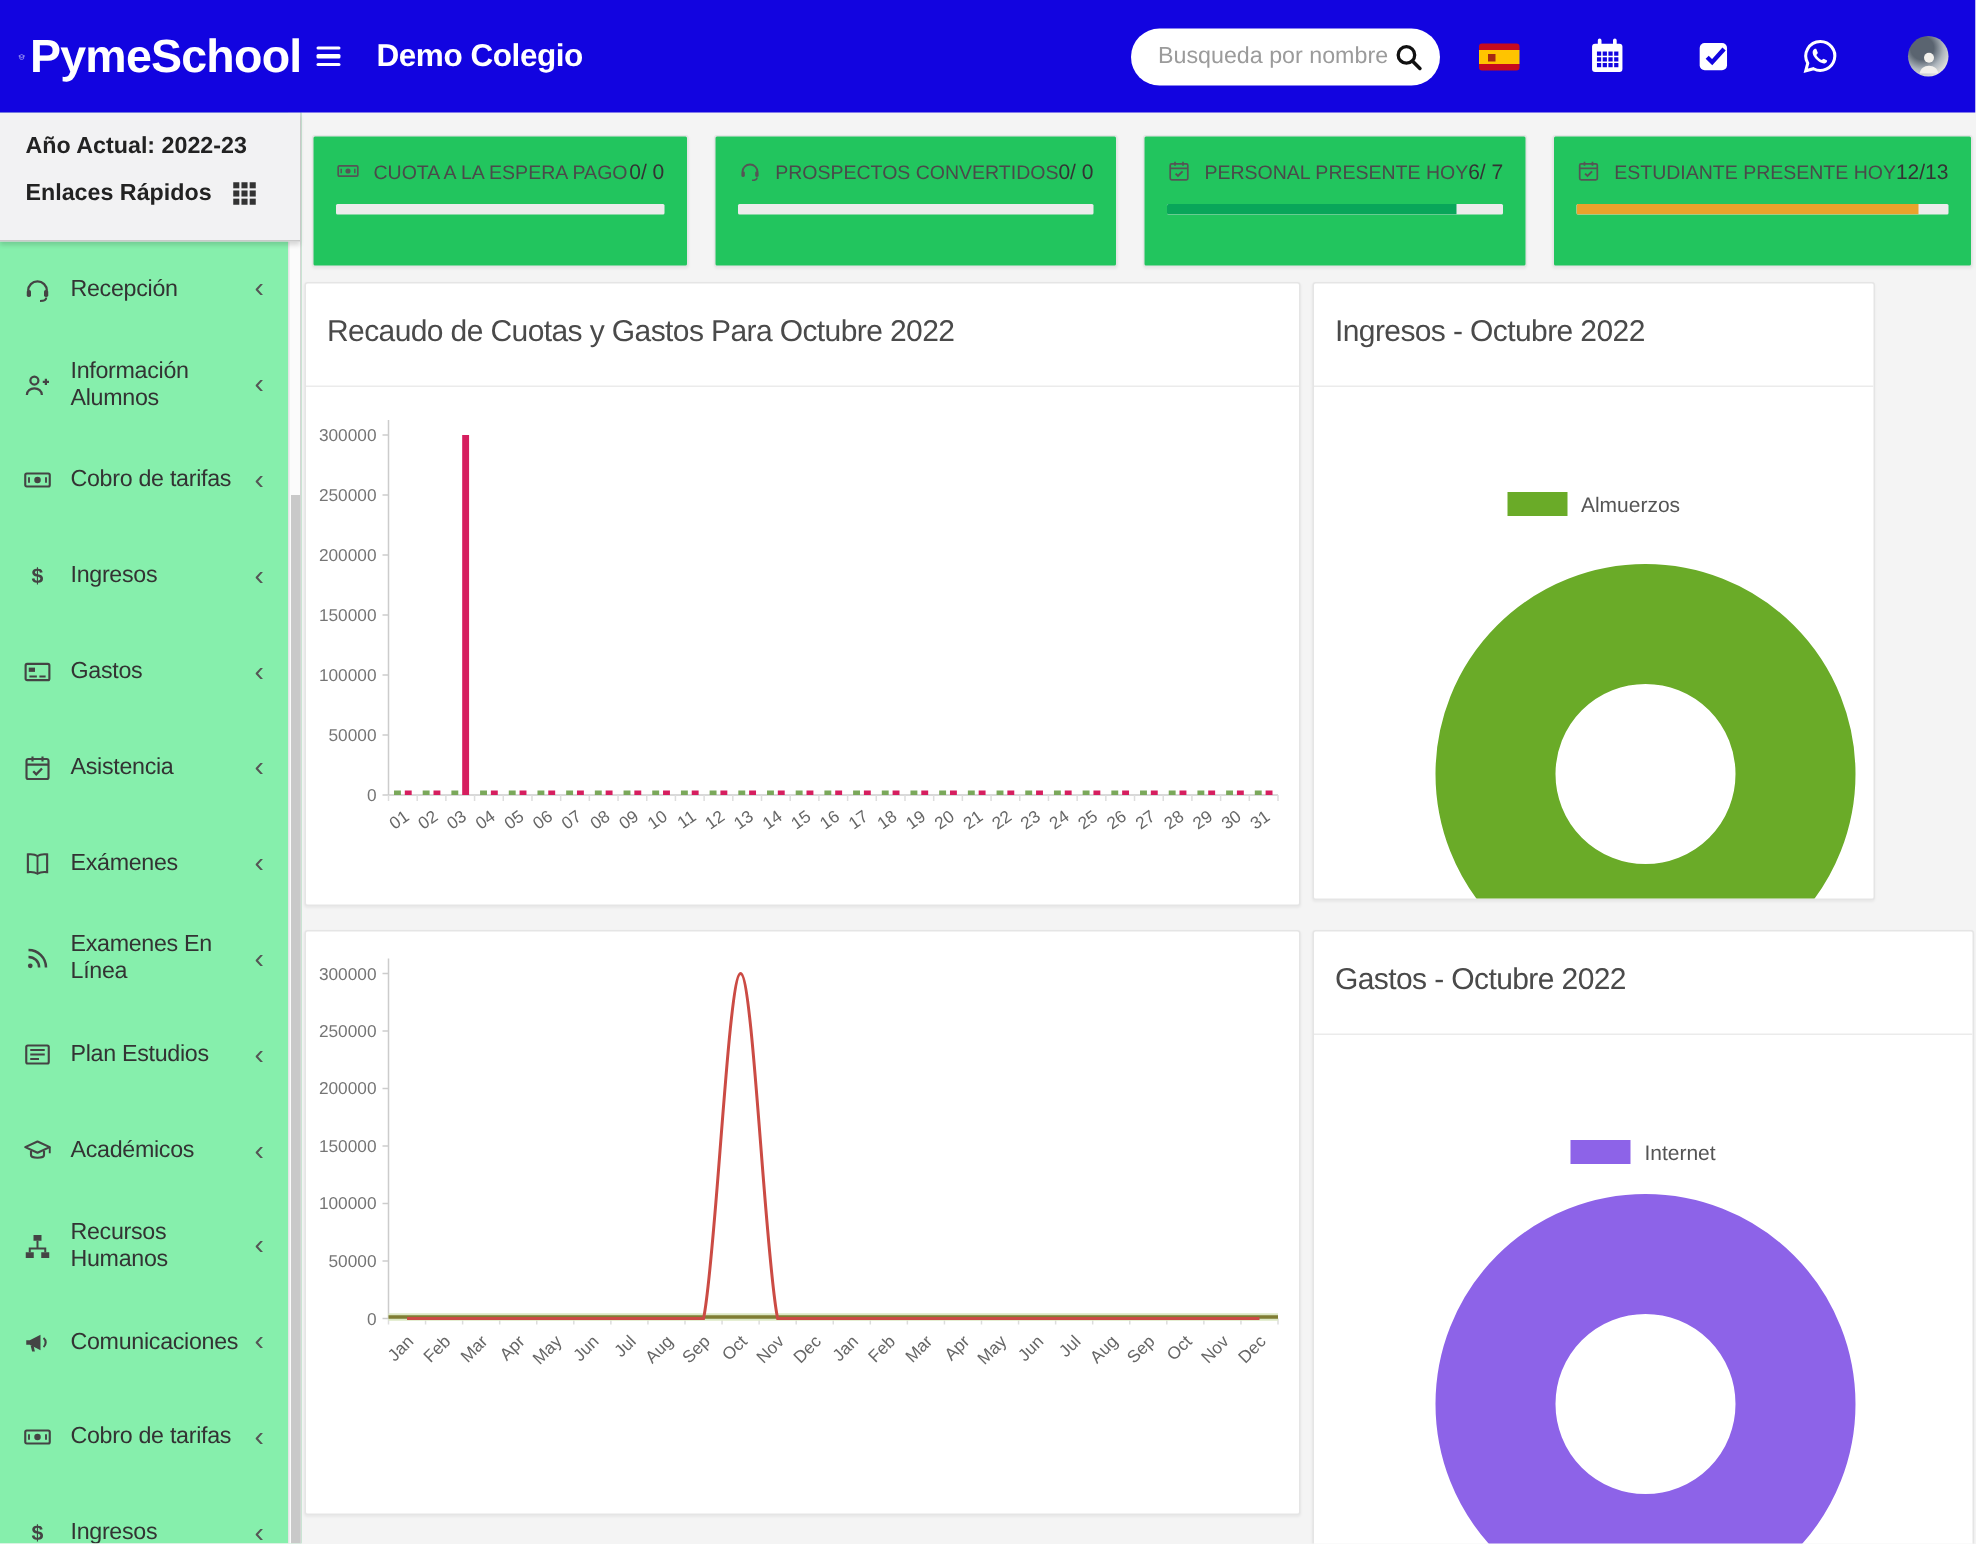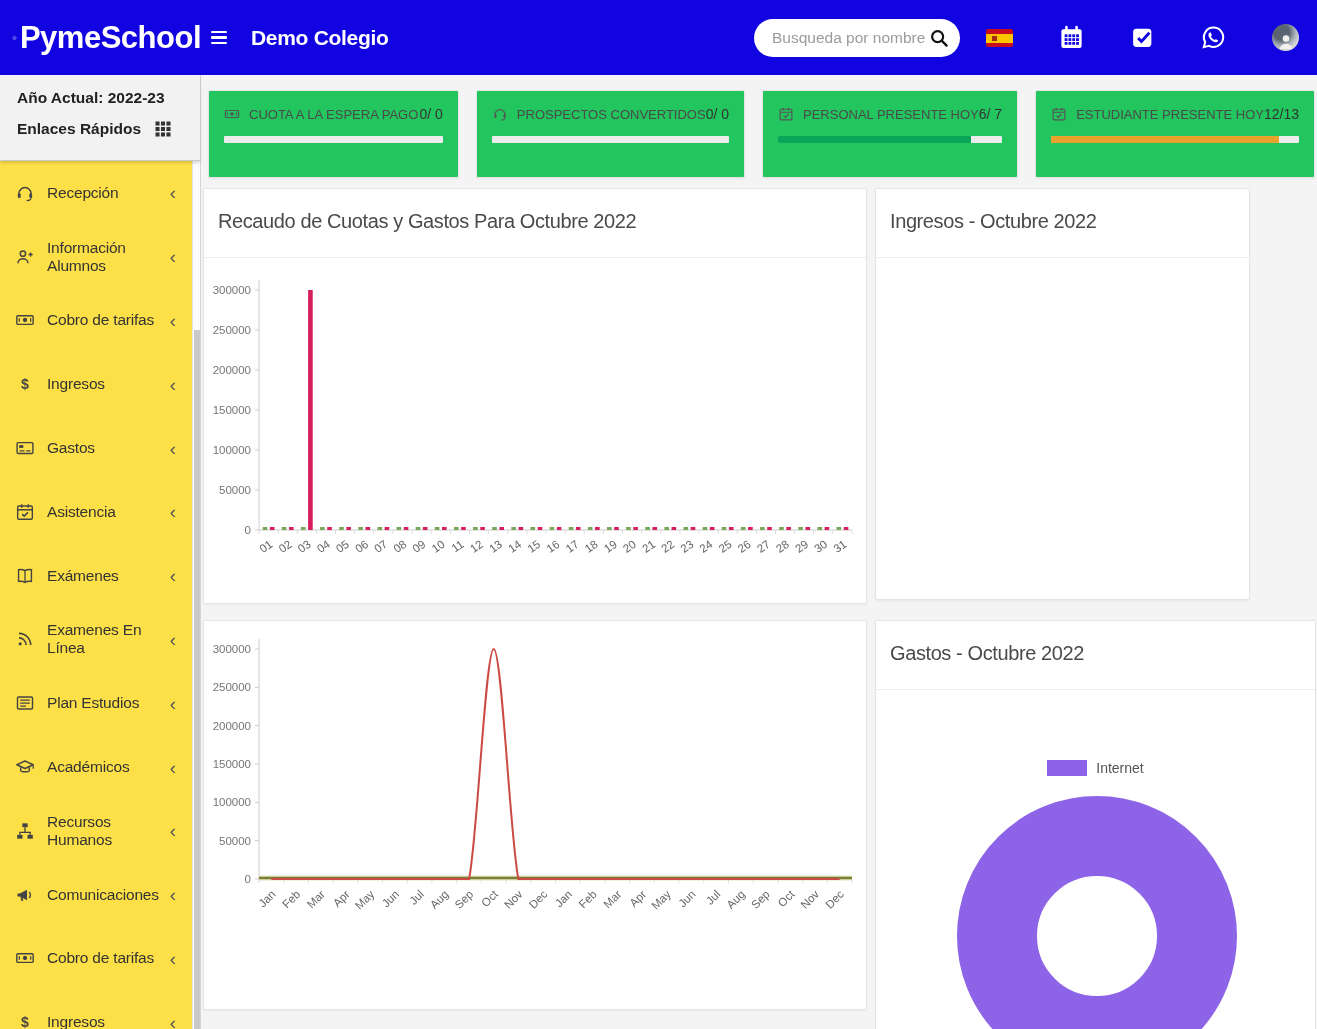--- a/index.html
+++ b/index.html
@@ -21,21 +21,21 @@
   .top-ics{display:flex;align-items:center;margin:0 18px 0 26px;gap:45px;}
   .flag{width:27px;height:18px;border-radius:2px;overflow:hidden;position:relative;flex:none;cursor:pointer;
         background:linear-gradient(to bottom,#c60b1e 0 25%,#ffc400 25% 75%,#c60b1e 75% 100%);}
   .flag i{position:absolute;left:6px;top:7px;width:5px;height:5px;background:#a52a12;display:block;}
   .top-ics .ic{color:#fff;cursor:pointer;}
   .avatar{width:27px;height:27px;border-radius:50%;overflow:hidden;cursor:pointer;flex:none;
           background:radial-gradient(circle at 35% 30%,#5a6470 0 30%,#aeb6bd 55%,#e8e6e2 80%);
           display:flex;align-items:flex-end;justify-content:center;}
   .avatar svg{color:#f2f0ec;}
   
-  .sidebar{position:absolute;top:75px;left:0;width:201px;bottom:0;background:#fde047;
+  .sidebar{position:absolute;top:75px;left:0;width:201px;bottom:0;background:#86efac;
            border-right:1px solid #d5d5d5;box-sizing:border-box;}
   .side-scroll{position:absolute;top:0;right:0;width:8px;bottom:0;background:#fbfbfb;border-left:1px solid #e4e4e4;box-sizing:border-box;}
   .side-thumb{position:absolute;top:255px;bottom:0;left:1px;width:6px;background:#c9c9c9;}
   .side-head{height:86px;padding:14px 14px 0 17px;box-sizing:border-box;border-bottom:1px solid #c9c9c9;
              box-shadow:0 2px 3px rgba(0,0,0,.14);background:#f2f2f3;position:relative;z-index:2;}
   .side-year{font-size:15.5px;font-weight:600;color:#222;}
   .side-quick{display:flex;align-items:center;margin-top:13px;font-size:15.5px;font-weight:600;color:#222;}
   .side-quick .ic{margin-left:auto;margin-right:14px;color:#333;cursor:pointer;}
   .menu{position:absolute;top:86px;left:0;right:8px;bottom:0;overflow:hidden;}
   .mi{display:flex;align-items:center;height:63.8px;padding:0 12px 0 15px;cursor:pointer;}
@@ -483,20 +483,29 @@
           <rect x="582.3483870967741" y="269" width="4.6" height="3" fill="#d61e5f"></rect>
           <rect x="601.4774193548386" y="269" width="4.6" height="3" fill="#d61e5f"></rect>
           <rect x="620.6064516129031" y="269" width="4.6" height="3" fill="#d61e5f"></rect>
           <rect x="639.7354838709676" y="269" width="4.6" height="3" fill="#d61e5f"></rect>
         </svg>
       </div>
   </section>
 
   <section class="card" id="cardB">
     <div class="chart-title">Ingresos - Octubre 2022</div>
+    <div class="card-body" id="chart1">
+        <div class="legend">
+      <span class="sw" style="background:#6aab28"></span>
+      <span class="lg-lbl">Almuerzos</span>
+        </div>
+        <svg width="441" height="343" style="display: block;">
+          <circle cx="221" cy="258" r="100" fill="none" stroke="#6aab28" stroke-width="80"></circle>
+        </svg>
+      </div>
   </section>
 
   <section class="card" id="cardC">
     <div class="card-body" id="chart2">
         <svg width="664" height="321" style="display: block;">
           <line x1="55" y1="18" x2="55" y2="258" stroke="#ccc"></line>
           <line x1="55" y1="258" x2="648" y2="258" stroke="#ccc"></line>
           <line x1="51" y1="258" x2="55" y2="258" stroke="#ccc"></line>
           <text x="47" y="262" text-anchor="end" fill="#757575" font-size="11.5">0</text>
           <line x1="51" y1="219.66666666666669" x2="55" y2="219.66666666666669" stroke="#ccc"></line>

